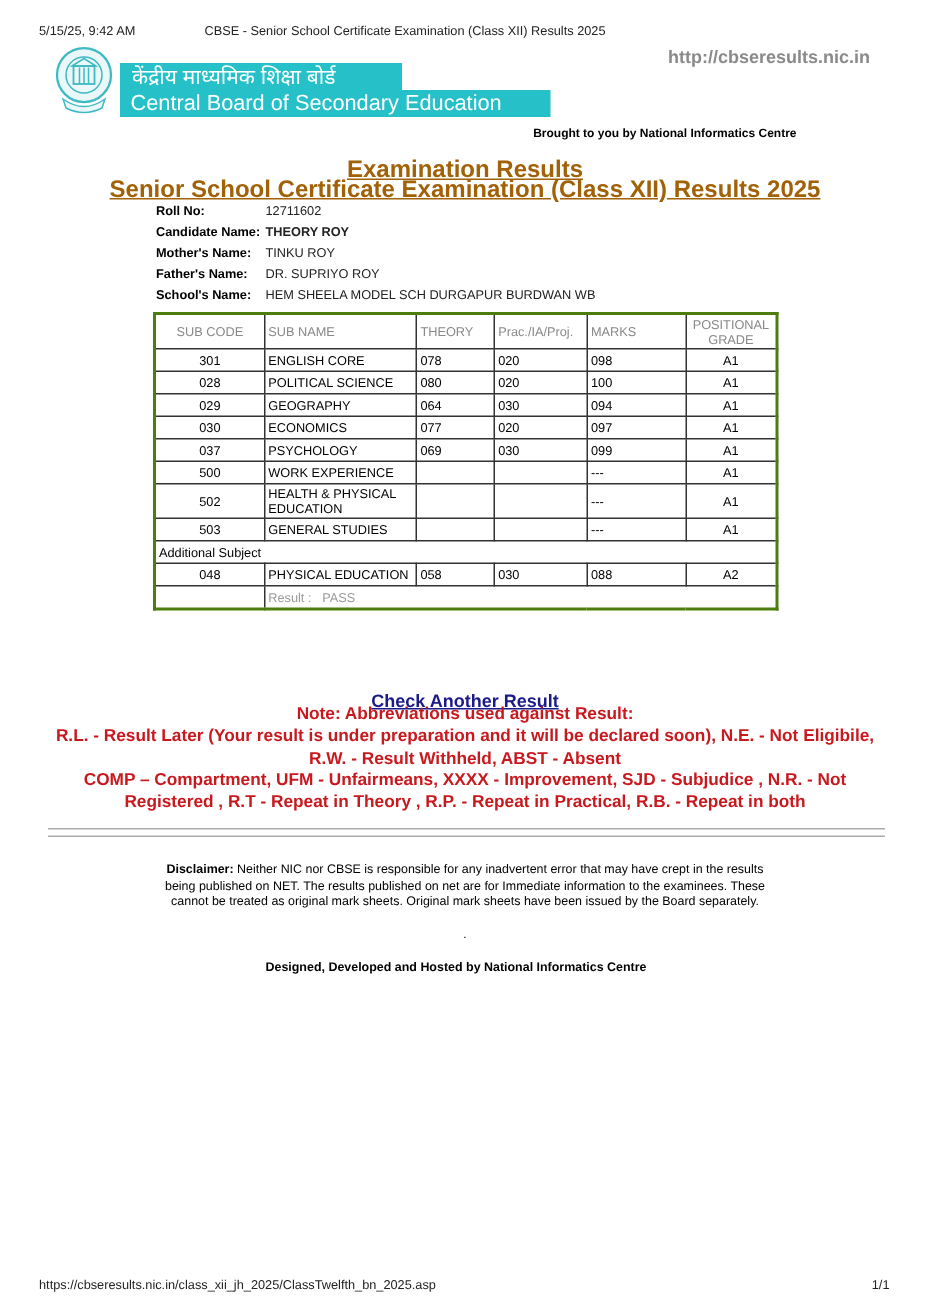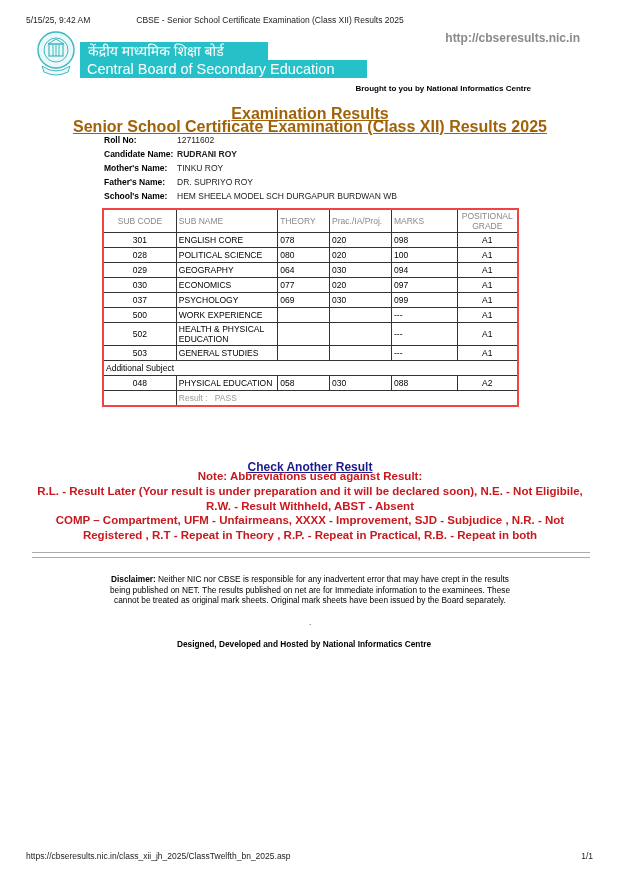--- a/index.html
+++ b/index.html
@@ -18,21 +18,21 @@
   #brought { right: 89px; top: 84px; font-size: 8px; font-weight: bold; }
   .title-blue { left: 0; width: 620px; text-align: center; color: #a16207; font-weight: bold; font-size: 16px; text-decoration: underline; }
   #exam-title { top: 105px; }
   #exam-sub { top: 118px; }
   .details { left: 104px; top: 133px; font-size: 8.5px; }
   .details .row { height: 14px; display: flex; align-items: center; }
   .details .lbl { width: 73px; font-weight: bold; }
   .details .val { color: #222; }
   .details .bold { font-weight: bold; }
   table.marks { position: absolute; left: 102px; top: 208px; width: 417px; border-collapse: collapse;
-                border: 2px solid #ef4444; font-size: 8.5px; }
+                border: 2px solid #4d7c0f; font-size: 8.5px; }
   table.marks td { border: 1px solid #333; padding: 1px 2px; height: 12px; }
   table.marks tr.hdr td { color: #888; height: 20px; }
   .c { text-align: center; }
   .grey { color: #999; }
   #check-link { left: 0; width: 620px; top: 460px; text-align: center; font-size: 12px;
                 color: #1a1a8a; font-weight: bold; text-decoration: underline; cursor: pointer; }
   .note { left: 30px; width: 560px; text-align: center; color: #c8191f; font-weight: bold;
           font-size: 11.5px; line-height: 15px; }
   #note-title { top: 469px; }
   #note-line1 { top: 484px; }
@@ -73,21 +73,21 @@
 <div class="abs title-blue" id="exam-title">Examination Results</div>
 <div class="abs title-blue" id="exam-sub">Senior School Certificate Examination (Class XII) Results 2025</div>
 
 <div class="abs details">
   <div class="row">
     <span class="lbl">Roll No:</span>
     <span class="val">12711602</span>
   </div>
   <div class="row">
     <span class="lbl">Candidate Name:</span>
-    <span class="val bold">RUDRANI ROY</span>
+    <span class="val bold">THEORY ROY</span>
   </div>
   <div class="row">
     <span class="lbl">Mother's Name:</span>
     <span class="val">TINKU ROY</span>
   </div>
   <div class="row">
     <span class="lbl">Father's Name:</span>
     <span class="val">DR. SUPRIYO ROY</span>
   </div>
   <div class="row">

